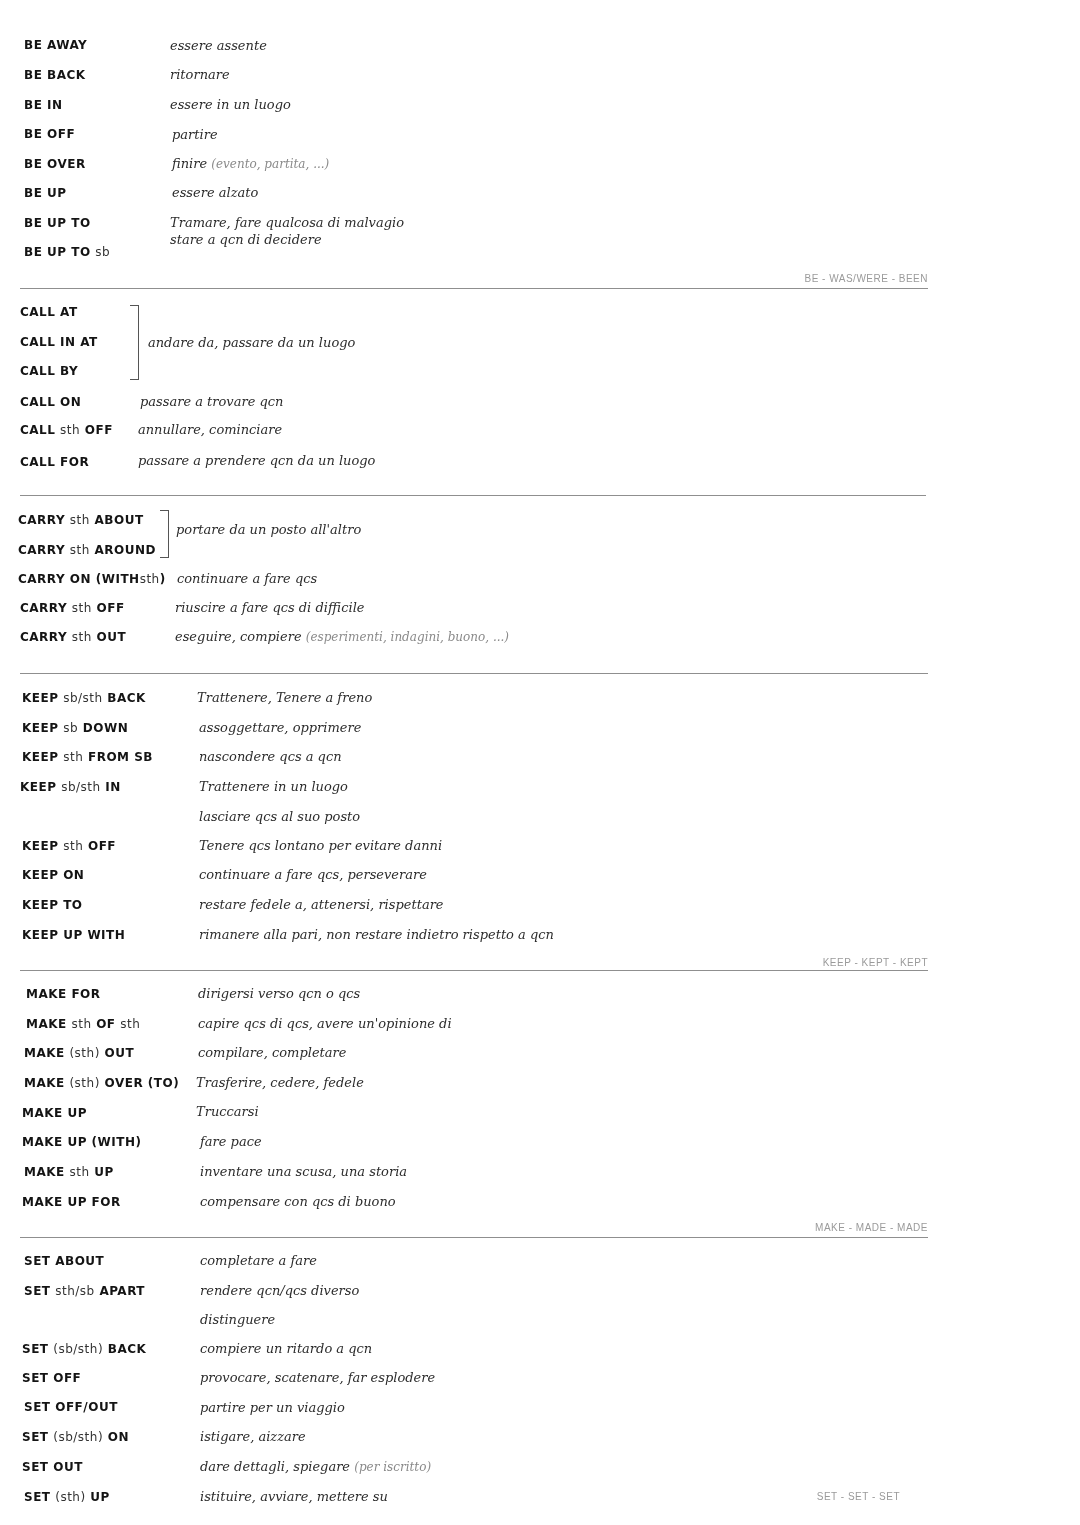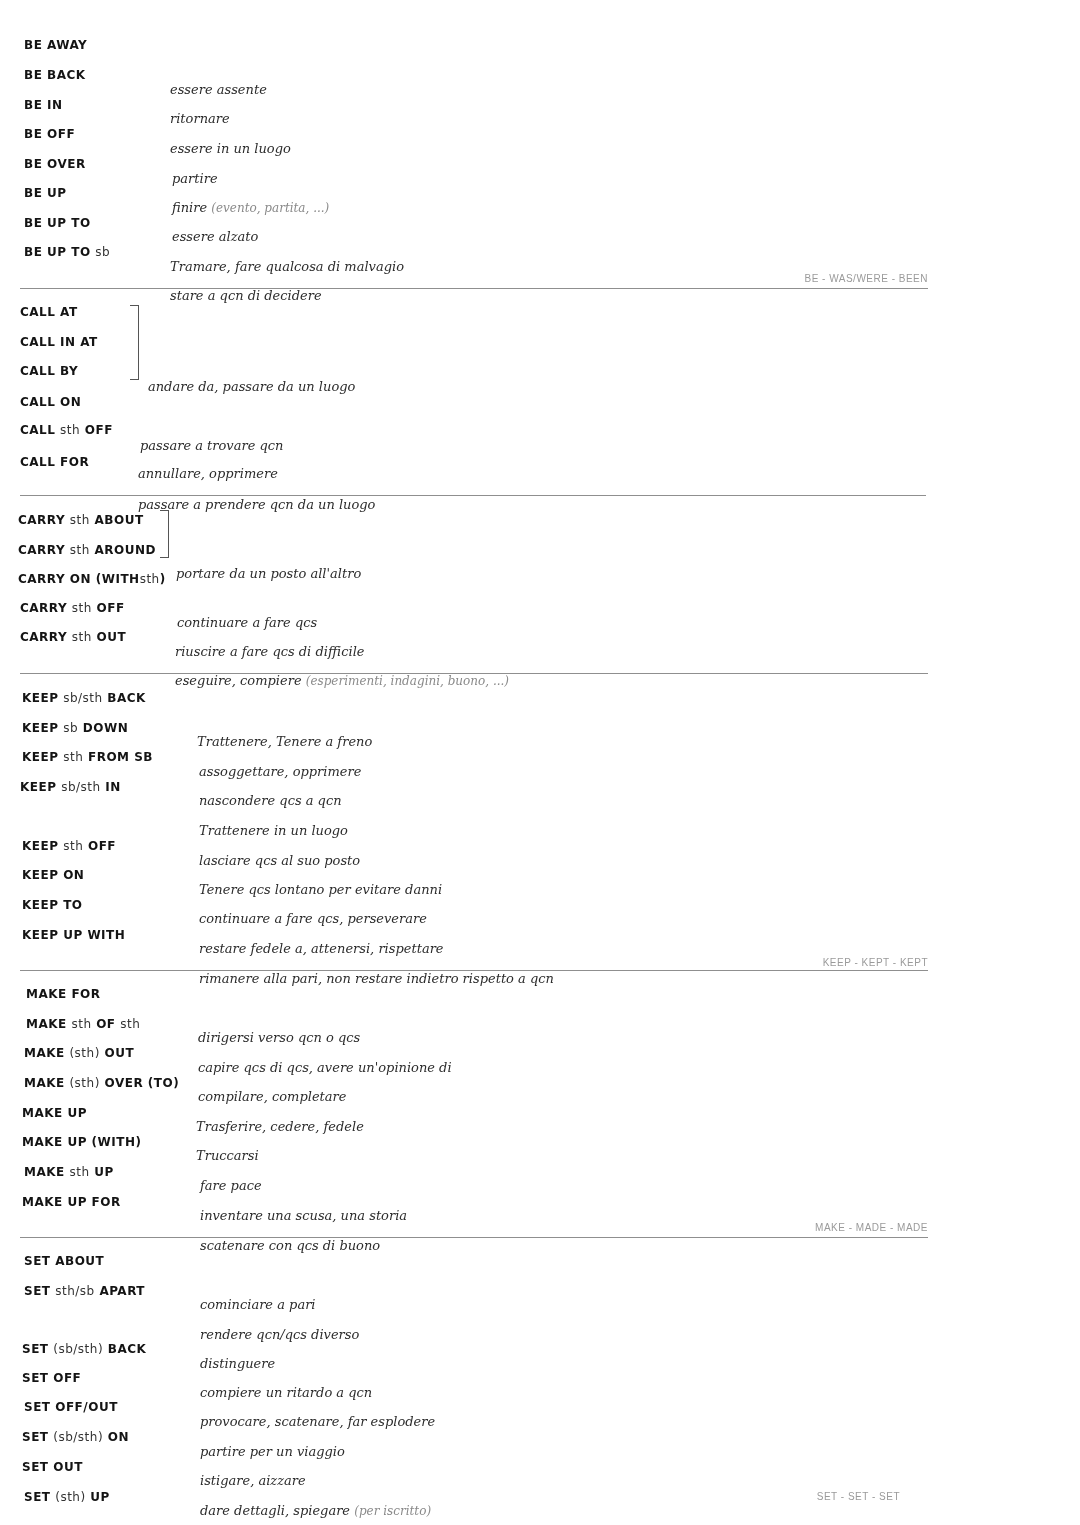--- a/index.html
+++ b/index.html
@@ -11,21 +11,21 @@
     .verb {
       position: absolute; white-space: nowrap;
       font-family: "DejaVu Sans", sans-serif;
       font-size: 12px; font-weight: bold; letter-spacing: 0.5px;
       color: #141414; text-transform: uppercase;
     }
     .verb .obj { font-weight: normal; color: #333; text-transform: none; font-size: 12px; }
     .meaning {
       position: absolute; white-space: nowrap;
       font-family: "DejaVu Serif", serif; font-style: italic;
-      font-size: 13px; color: #2c2c2c; margin-top: 44px;
+      font-size: 13px; color: #2c2c2c;
     }
     .meaning .note { color: #8a8a8a; font-size: 12px; }
     .divider { position: absolute; left: 20px; width: 908px; height: 0; border-top: 1.5px solid #8f8f8f; }
     .forms {
       position: absolute; right: 152px; white-space: nowrap;
       font-family: Liberation Sans, sans-serif; font-size: 10px;
       letter-spacing: 0.5px; color: #9a9a9a; text-transform: uppercase;
     }
     .bracket {
       position: absolute; width: 8px;
@@ -59,42 +59,42 @@
     <div class="verb" style="left:24px;top:186px">BE UP</div>
     <div class="meaning" style="left:172px;top:185px">essere alzato</div>
 
     <div class="verb" style="left:24px;top:216px">BE UP TO</div>
     <div class="meaning" style="left:170px;top:215px">Tramare, fare qualcosa di malvagio</div>
 
     <div class="verb" style="left:24px;top:245px">
       <span>BE UP TO</span>
       <span class="obj">sb</span>
     </div>
-    <div class="meaning" style="left:170px;top:244px">stare a qcn di decidere</div>
+    <div class="meaning" style="left:170px;top:232px">stare a qcn di decidere</div>
 
     <div class="forms" style="top:273px">BE - WAS/WERE - BEEN</div>
   </div>
   <div class="divider" style="top:288px"></div>
 
   <div>
     <div class="verb" style="left:20px;top:305px">CALL AT</div>
     <div class="verb" style="left:20px;top:335px">CALL IN AT</div>
     <div class="verb" style="left:20px;top:364px">CALL BY</div>
     <div class="bracket" style="left:130px;top:305px;height:73px"></div>
     <div class="meaning" style="left:148px;top:335px">andare da, passare da un luogo</div>
 
     <div class="verb" style="left:20px;top:395px">CALL ON</div>
     <div class="meaning" style="left:140px;top:394px">passare a trovare qcn</div>
 
     <div class="verb" style="left:20px;top:423px">
       <span>CALL</span>
       <span class="obj">sth</span>
       <span>OFF</span>
     </div>
-    <div class="meaning" style="left:138px;top:422px">annullare, opprimere</div>
+    <div class="meaning" style="left:138px;top:422px">annullare, cominciare</div>
 
     <div class="verb" style="left:20px;top:455px">CALL FOR</div>
     <div class="meaning" style="left:138px;top:453px">passare a prendere qcn da un luogo</div>
   </div>
   <div class="divider" style="top:495px;width:906px"></div>
 
   <div>
     <div class="verb" style="left:18px;top:513px">
       <span>CARRY</span>
       <span class="obj">sth</span>
@@ -216,29 +216,29 @@
     <div class="meaning" style="left:200px;top:1134px">fare pace</div>
 
     <div class="verb" style="left:24px;top:1165px">
       <span>MAKE</span>
       <span class="obj">sth</span>
       <span>UP</span>
     </div>
     <div class="meaning" style="left:200px;top:1164px">inventare una scusa, una storia</div>
 
     <div class="verb" style="left:22px;top:1195px">MAKE UP FOR</div>
-    <div class="meaning" style="left:200px;top:1194px">scatenare con qcs di buono</div>
+    <div class="meaning" style="left:200px;top:1194px">compensare con qcs di buono</div>
 
     <div class="forms" style="top:1222px">MAKE - MADE - MADE</div>
   </div>
   <div class="divider" style="top:1237px"></div>
 
   <div>
     <div class="verb" style="left:24px;top:1254px">SET ABOUT</div>
-    <div class="meaning" style="left:200px;top:1253px">cominciare a pari</div>
+    <div class="meaning" style="left:200px;top:1253px">completare a fare</div>
 
     <div class="verb" style="left:24px;top:1284px">
       <span>SET</span>
       <span class="obj">sth/sb</span>
       <span>APART</span>
     </div>
     <div class="meaning" style="left:200px;top:1283px">rendere qcn/qcs diverso</div>
 
     <div class="meaning" style="left:200px;top:1312px">distinguere</div>
 

